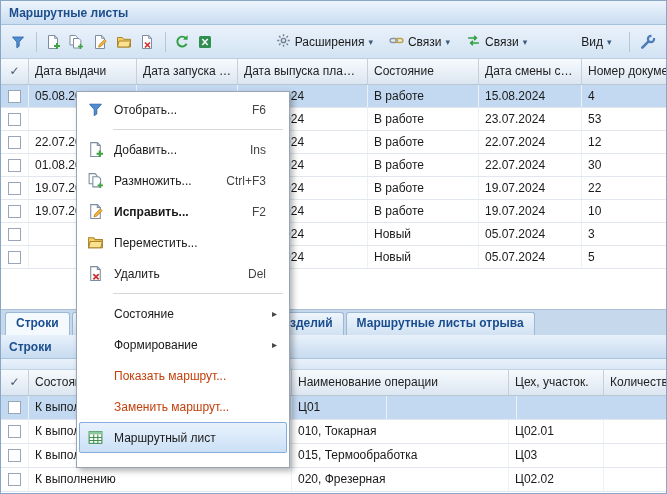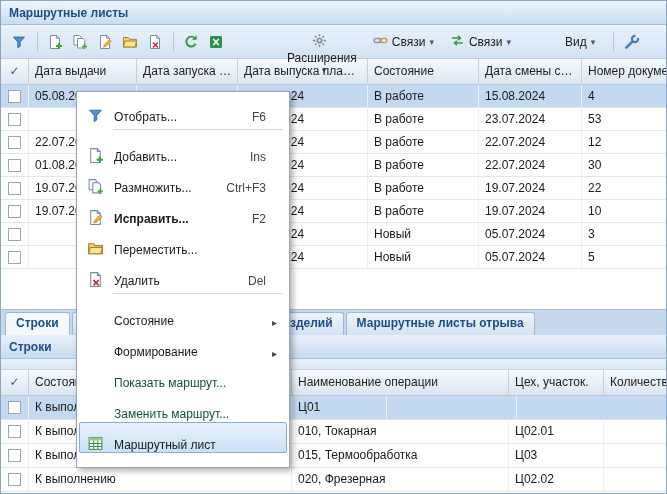--- a/index.html
+++ b/index.html
@@ -16,21 +16,21 @@
   .toolbar { height:34px; background:linear-gradient(#eaf2fb,#d3e3f3); border-bottom:1px solid #b9cfe4;
              display:flex; align-items:center; padding:0 6px; }
   .tbtn { width:24px; height:24px; display:flex; align-items:center; justify-content:center;
           border:1px solid transparent; border-radius:2px; margin-right:1px; }
   .tbtn svg { width:16px; height:16px; }
   .tbtn.tsep { width:1px; height:20px; background:#b2c7dc; border:none; margin:0 5px; }
   .tsep-static { width:1px; height:20px; background:#b2c7dc; margin:0 6px 0 10px; }
   .tdrop { display:flex; align-items:center; height:24px; padding:2px 7px; border:1px solid transparent; border-radius:2px; white-space:nowrap; }
   .tdrop svg { width:15px; height:15px; margin-right:4px; }
   .tdrop .arrow { font-size:9px; color:#3c5a7a; margin-left:4px; }
-  .gap-lg { margin-left:50px;flex-direction:column; }
+  .gap-lg { margin-left:50px; }
   .gap-md { margin-left:38px;align-items:center; }
 
   
   .grid-header { display:flex; height:26px; background:linear-gradient(#f6fafd,#dce6f1);
                  border-bottom:1px solid #b9c6d4; color:#222; }
   .gh-cell { display:block; line-height:25px; padding:0 6px; border-right:1px solid #c6d0dc;
              white-space:nowrap; overflow:hidden; text-overflow:ellipsis; flex:none; }
   .gh-cell.w-check { text-align:center; padding:0; color:#44566b; }
   .grid-body { background:#fff; }
   .grow { display:flex; height:23px; border-bottom:1px solid #e2e7ee; background:#fff; }
@@ -57,29 +57,29 @@
   .tab.partial { width:272px; text-align:right; }
 
   
   .section-bar { height:24px; background:linear-gradient(#e8f1fb,#c7dbf0); border-bottom:1px solid #aac3dd;
                  display:flex; align-items:center; padding:0 8px; color:#1c4e8c; font-weight:bold; }
   .substrip { height:11px; background:linear-gradient(#eaf2fb,#d9e7f5); border-bottom:1px solid #c3d4e6; }
 
   
   .ctx { position:absolute; left:75px; top:90px; width:214px; background:#fff;
          border:1px solid #97a5b5; box-shadow:3px 3px 6px rgba(0,0,0,0.3); padding:2px 2px 14px 2px; z-index:10; }
-  .mi { display:flex; align-items:flex-end; height:31px; padding:0 4px 0 2px; border:1px solid transparent; border-radius:2px; }
+  .mi { display:flex; align-items:center; height:31px; padding:0 4px 0 2px; border:1px solid transparent; border-radius:2px; }
   .mi-icon { width:26px; display:flex; align-items:center; justify-content:center; flex:none; }
   .mi-icon svg { width:17px; height:17px; }
   .mi-label { flex:1; padding-left:6px; white-space:nowrap; overflow:hidden; }
   .mi-short { color:#444; padding-right:6px; white-space:nowrap; }
   .mi-arrow { width:10px; color:#444; font-size:10px; visibility:hidden; flex:none; }
   .mi.has-sub .mi-arrow { visibility:visible; }
   .mi.bold .mi-label { font-weight:bold; }
-  .mi.disabled .mi-label, .mi.disabled .mi-short { color:#14532d; }
+  .mi.disabled .mi-label, .mi.disabled .mi-short { color:#c2410c; }
   .mi.hl { background:linear-gradient(#e8f2fc,#cbe0f6); border:1px solid #84aede; }
   .mi.separator { display:block; height:9px; padding:4px 4px 0 34px; border:none; }
   .mi.separator::after { content:""; display:block; border-top:1px solid #d8d8d8; }
 </style>
 </head>
 <body>
 
 <div class="window">
 
   <div class="titlebar">

